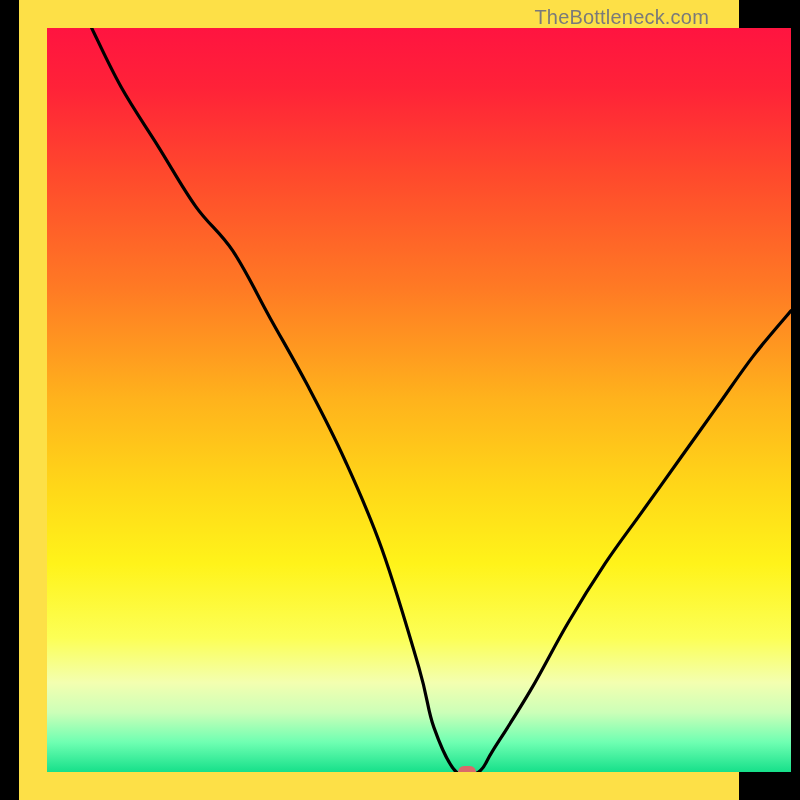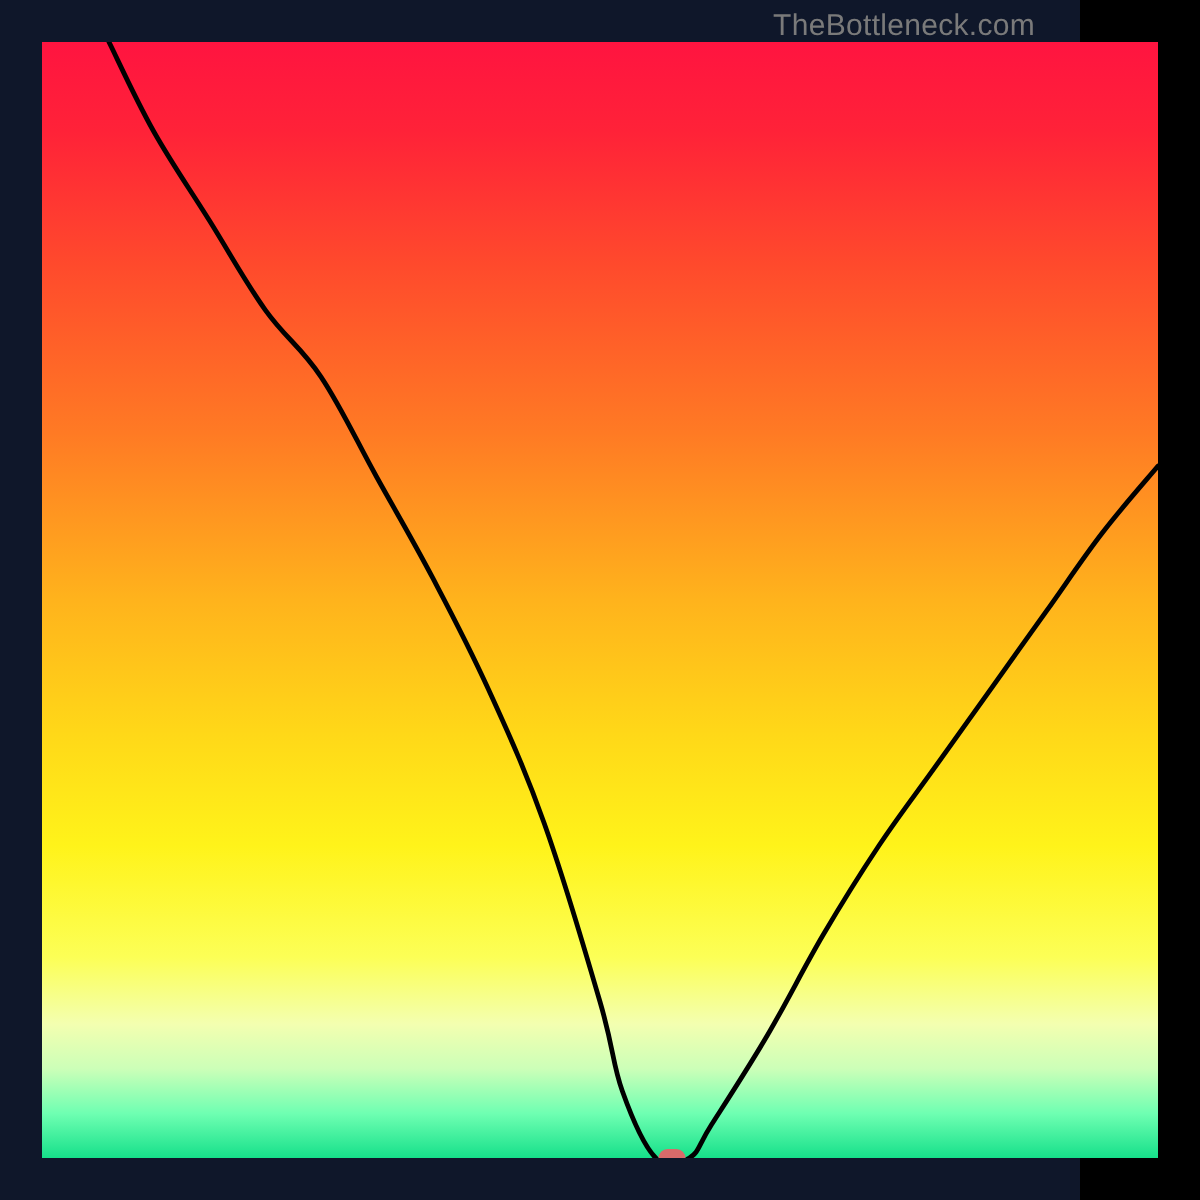--- a/index.html
+++ b/index.html
@@ -7,21 +7,22 @@
     padding: 0;
     width: 800px;
     height: 800px;
     background: #000;
     overflow: hidden;
   }
   .frame {
     position: relative;
     width: 720px;
     height: 800px;
-    background: #0f172a;
+    background: #fde047;
+    margin-left: 19px;
   }
   .plot-area {
     position: absolute;
     left: 28px;
     top: 28px;
     width: 744px;
     height: 744px;
     overflow: hidden;
   }
   .gradient-bg {

